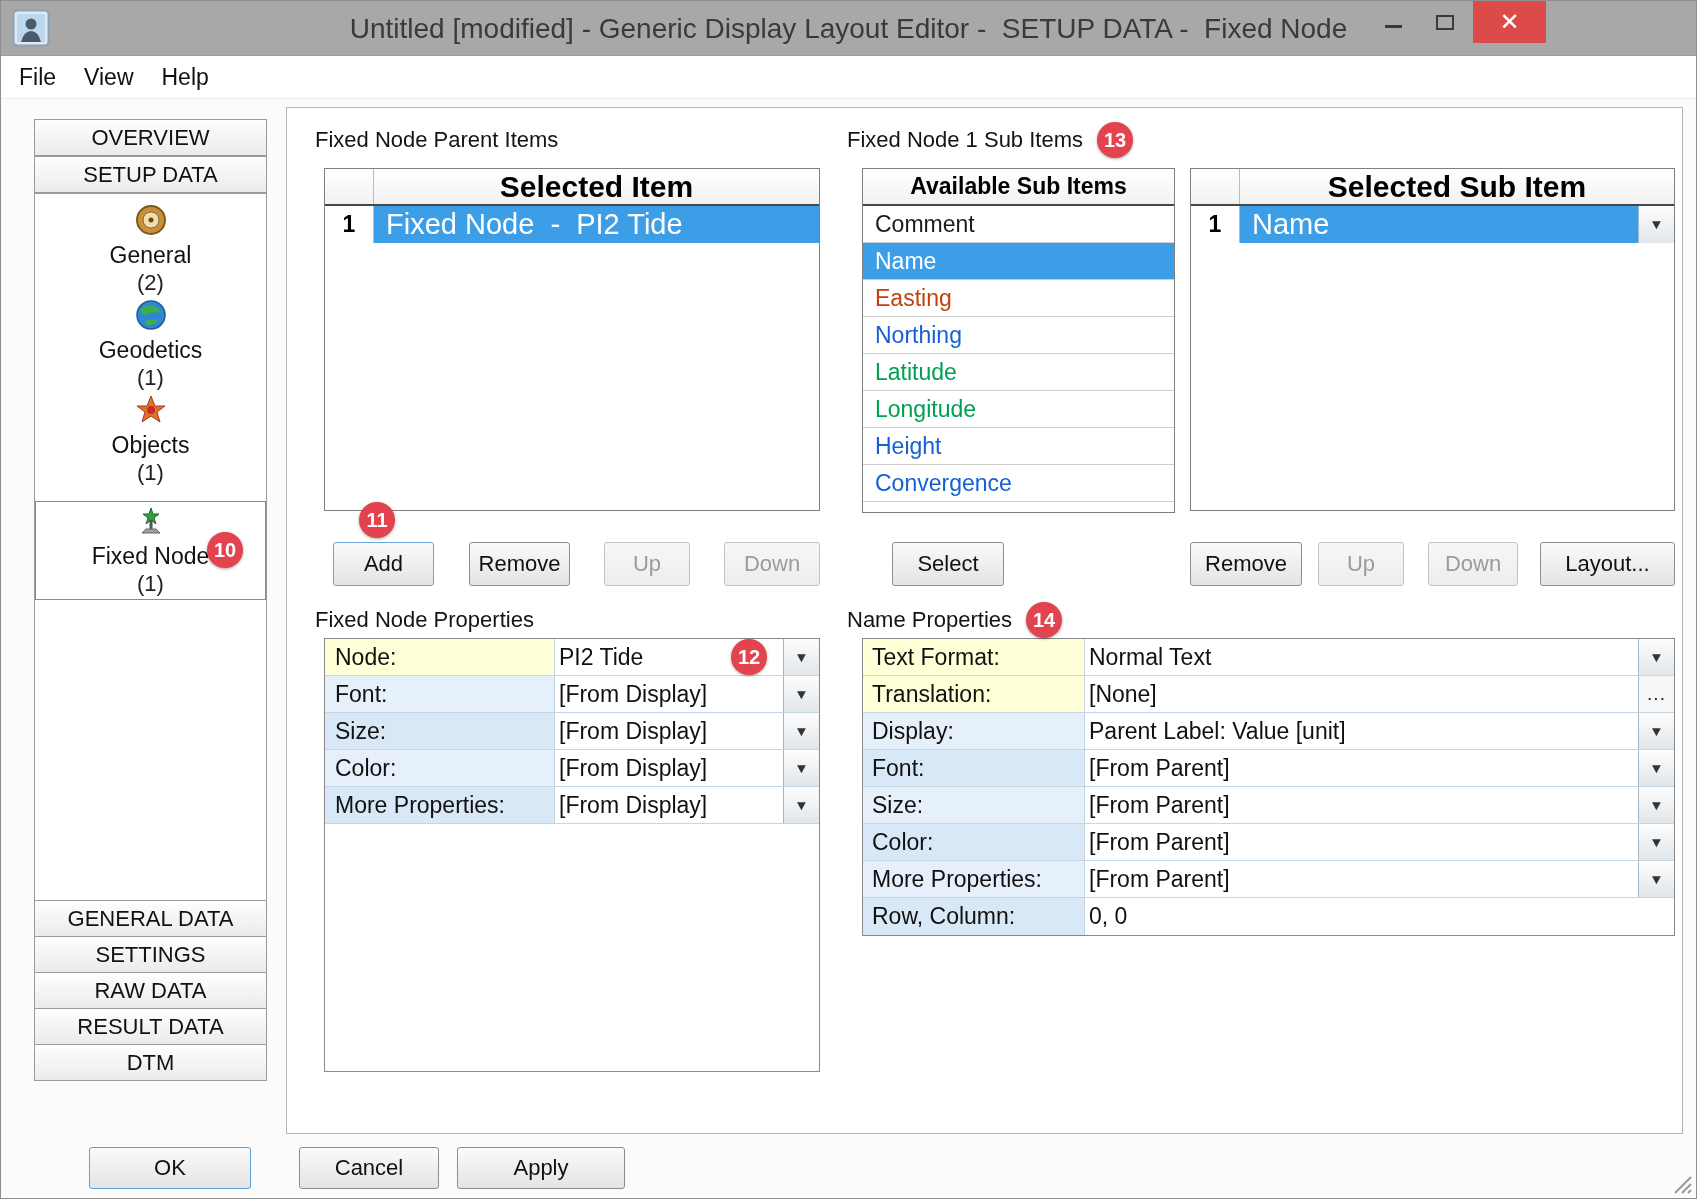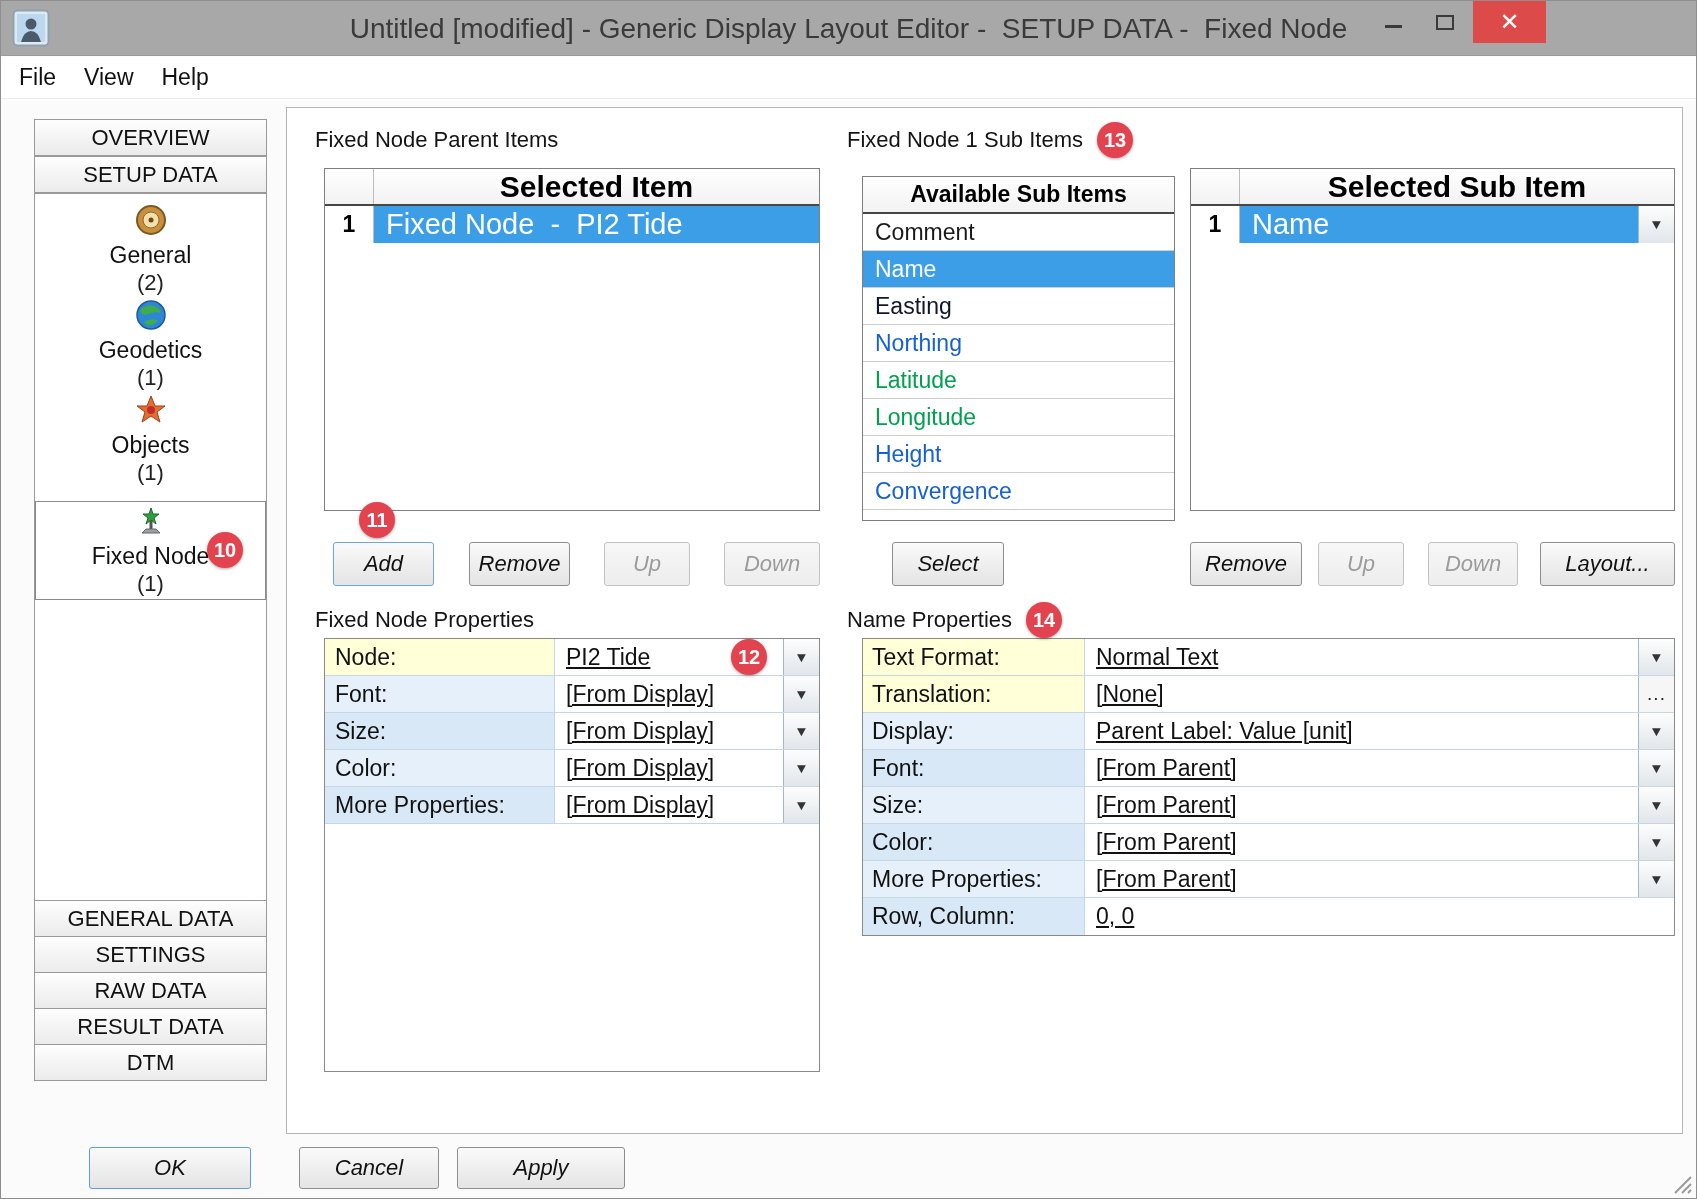--- a/index.html
+++ b/index.html
@@ -71,33 +71,33 @@
   .alist .head { height:37px; display:flex; align-items:center; justify-content:center;
                  font-weight:bold; font-size:23px; border-bottom:2px solid #474747;
                  background:linear-gradient(#ffffff,#f2f2f2); }
   .aitem { height:37px; display:flex; align-items:center; padding-left:12px;
            border-bottom:1px solid #cfcfcf; font-size:23px; }
   .aitem.sel { background:#3d9ee8; }
 
   
   .btn { position:absolute; height:44px; background:linear-gradient(#fafafa,#e4e4e4);
          border:1px solid #8e8e8e; border-radius:3px; font-size:22px; color:#111;
-         display:flex; align-items:center; justify-content:center; cursor:default;font-style:italic; }
+         display:flex; align-items:center; justify-content:center; cursor:default; }
   .btn.focus { border-color:#6ba7dd; }
   .btn.disabled { color:#9b9b9b; border-color:#c2c2c2;
                   background:linear-gradient(#f7f7f7,#ededed); }
 
   
   .pgrid { position:absolute; background:#fff; border:1px solid #8a8a8a; }
   .prow { height:37px; display:flex; border-bottom:1px solid #c6d6e4; position:relative; }
   .plabel { width:230px; border-right:1px solid #c6d6e4; display:flex; align-items:center;
             padding-left:10px; font-size:23px; color:#111; }
   #name-grid .plabel { width:222px;padding-left:9px; }
-  .pvalue { flex:1; display:flex; align-items:center; padding-left:11px; font-size:23px;
-            color:#111; background:#fff; white-space:pre;text-decoration:underline; }
+  .pvalue { flex:1; display:flex; align-items:center; padding-left:4px; font-size:23px;
+            color:#111; background:#fff; white-space:pre; }
   .dd { width:36px; border-left:1px solid #a6b8c6; background:linear-gradient(#fdfdfd,#e1e6ea);
         display:flex; align-items:center; justify-content:center; }
   .dd .arr { font-size:15px; color:#333; transform:scaleY(0.9); }
   .dd.ellip { font-size:19px; color:#222; letter-spacing:1px; background:#f6f6f6; }
   #name-grid .prow:last-child { border-bottom:none; }
   .yl  { background:#ffffd8; }
   .bl-a{ background:#e6f0fa; }
   .bl-b{ background:#d9e8f6; }
 
   
@@ -258,30 +258,30 @@
             <span class="arr">▼</span>
           </div>
       </div>
     </div>
 
     <div class="sect" style="left:560px; top:14px;">
       <span>Fixed Node 1 Sub Items</span>
       <span class="badge">13</span>
     </div>
 
-    <div class="alist" style="left:575px; top:68px; width:313px; height:345px;">
+    <div class="alist" style="left:575px; top:60px; width:313px; height:345px;">
       <div class="head">Available Sub Items</div>
       <div class="aitem">
           <span style="color: rgb(26, 26, 26);">Comment</span>
         </div>
       <div class="aitem sel">
           <span style="color: rgb(255, 255, 255);">Name</span>
         </div>
       <div class="aitem">
-          <span style="color: #0f172a;">Easting</span>
+          <span style="color: #c2410c;">Easting</span>
         </div>
       <div class="aitem">
           <span style="color: rgb(21, 96, 212);">Northing</span>
         </div>
       <div class="aitem">
           <span style="color: rgb(0, 160, 80);">Latitude</span>
         </div>
       <div class="aitem">
           <span style="color: rgb(0, 160, 80);">Longitude</span>
         </div>

